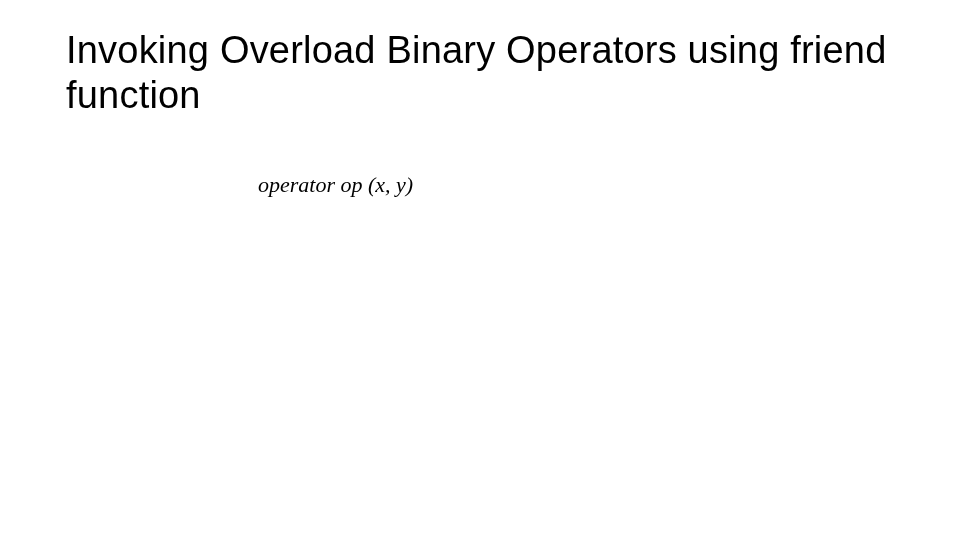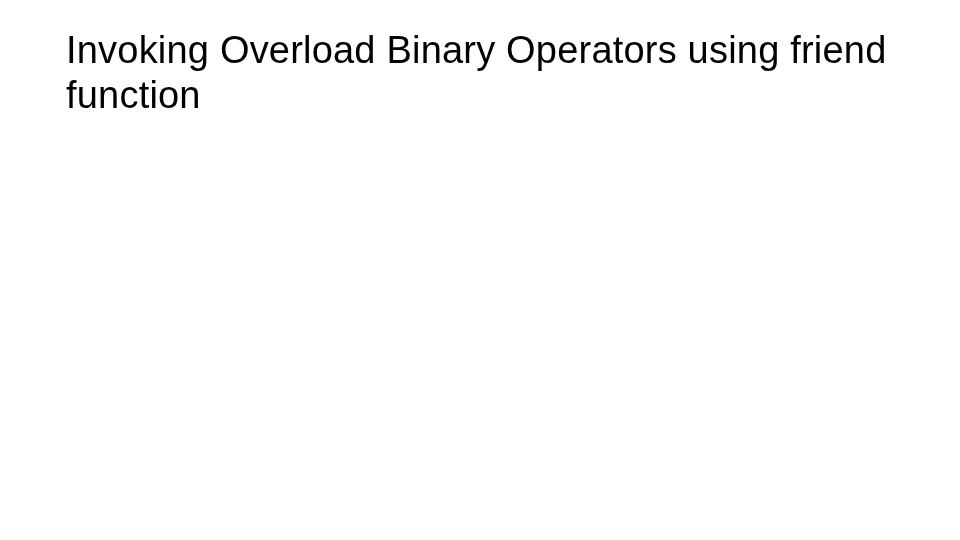--- a/index.html
+++ b/index.html
@@ -7,13 +7,14 @@
   .slide { width: 960px; height: 540px; padding: 28px 66px 20px 66px; position: relative; }
   .title { font-size: 38px; font-weight: 400; line-height: 1.18; letter-spacing: 0.2px; font-family: "Segoe UI Light", "Calibri Light", "Segoe UI", Arial, sans-serif; }
   .body-text { font-size: 22px; font-family: "Times New Roman", Times, serif; margin-top: 62px; line-height: 1.2; }
   .syntax { font-size: 22px; font-family: "Times New Roman", Times, serif; font-style: italic; margin-top: 54px; margin-left: 192px; }
 </style>
 </head>
 <body>
 
 <div class="slide">
   <h1 class="title">Invoking Overload Binary Operators using friend function</h1>
+  <p class="syntax">operator op (x, y)</p>
 </div>
 
 </body></html>

